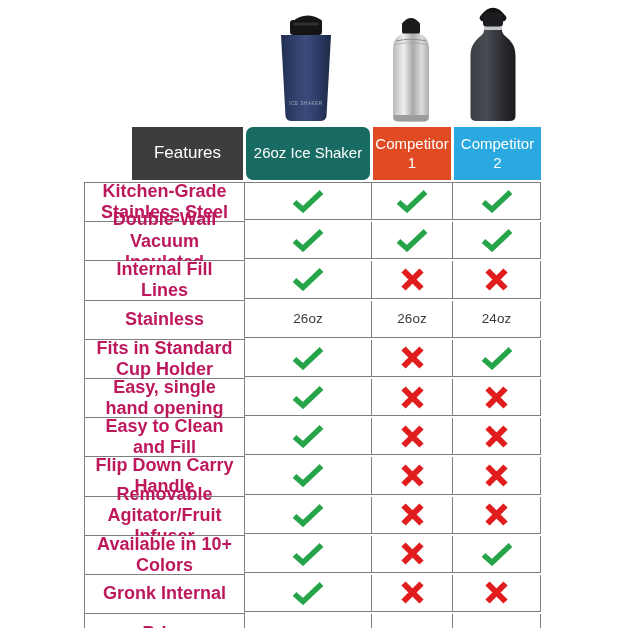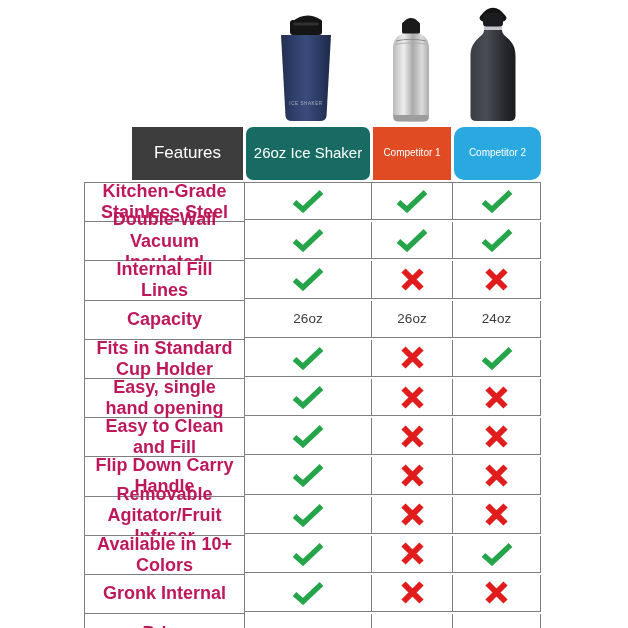--- a/index.html
+++ b/index.html
@@ -11,21 +11,21 @@
   .bottle-ice{left:277px;top:13px;}
   .bottle-c1{left:388px;top:18px;}
   .bottle-c2{left:468px;top:5px;}
 
   
   .table-wrap{position:absolute;left:84px;top:127px;width:457px;}
   .header-row{display:grid;grid-template-columns:159px 124px 78px 87px;column-gap:3px;height:53px;}
   .hcell{display:flex;align-items:center;justify-content:center;text-align:center;color:#ffffff;line-height:1.22;}
   .hcell.features{font-size:17px;}
   .hcell.brand{font-size:15px;}
-  .hcell.comp{font-size:10px;padding:0 6px;}
+  .hcell.comp{font-size:15px;padding:0 6px;}
 
   .body-grid{display:grid;grid-template-columns:160px 127px 81px 88px;margin-top:2px;
              border-top:1px solid #7f7f7f;border-left:1px solid #7f7f7f;width:456px;}
   .cell{height:36.2px;border-right:1px solid #7f7f7f;border-bottom:1px solid #7f7f7f;
         display:flex;align-items:center;justify-content:center;text-align:center;background:#ffffff;}
   .feature-cell{font-size:18px;color:#be185d;line-height:1.18;padding:1px 10px;font-weight:bold;}
   .val-text{font-size:13.5px;color:#3b3b3b;}
   .mark{display:flex;align-items:center;justify-content:center;}
   .mark svg{display:block;}
 </style>
@@ -83,21 +83,21 @@
     <rect x="16" y="21.5" width="18" height="3.5" fill="#c4c6c9"></rect>
     <path d="M16 25 H34 C34 30.5 39.5 31.5 43.5 37.5 C47 42.5 47.5 46.5 47.5 52.5 V111 Q47.5 116 41.5 116 H8.5 Q2.5 116 2.5 111 V52.5 C2.5 46.5 3 42.5 6.5 37.5 C10.5 31.5 16 30.5 16 25 Z" fill="url(#blk)"></path>
   </svg>
 
   <div class="table-wrap">
 
     <div class="header-row">
       <div class="hcell features" style="background-color: rgb(61, 61, 61); margin-left: 48px;">Features</div>
       <div class="hcell brand" style="background-color: rgb(24, 107, 98); border-radius: 7px;">26oz Ice Shaker</div>
       <div class="hcell comp" style="background-color: rgb(224, 75, 35);">Competitor 1</div>
-      <div class="hcell comp" style="background-color: rgb(41, 169, 224); border-radius: 10px;">Competitor 2</div>
+      <div class="hcell comp" style="background-color: rgb(41, 169, 224);">Competitor 2</div>
     </div>
 
     <div class="body-grid">
       <div class="cell feature-cell">Kitchen-Grade Stainless Steel</div>
       <div class="cell">
           <span class="mark">
             <svg width="34" height="24" viewBox="0 0 34 24">
               <path d="M3.5 13 L12 20.5 L30.5 3" fill="none" stroke="#26A449" stroke-width="5.4" stroke-linejoin="miter"></path>
             </svg>
           </span>
@@ -156,21 +156,21 @@
           </span>
         </div>
       <div class="cell">
           <span class="mark">
             <svg width="25" height="25" viewBox="0 0 25 25">
               <path d="M3.5 3.5 L21.5 21.5 M21.5 3.5 L3.5 21.5" stroke="#E01C1C" stroke-width="6" stroke-linecap="butt"></path>
             </svg>
           </span>
         </div>
 
-      <div class="cell feature-cell">Capacity</div>
+      <div class="cell feature-cell">Stainless</div>
       <div class="cell">
           <span class="val-text">26oz</span>
         </div>
       <div class="cell">
           <span class="val-text">26oz</span>
         </div>
       <div class="cell">
           <span class="val-text">24oz</span>
         </div>
 

